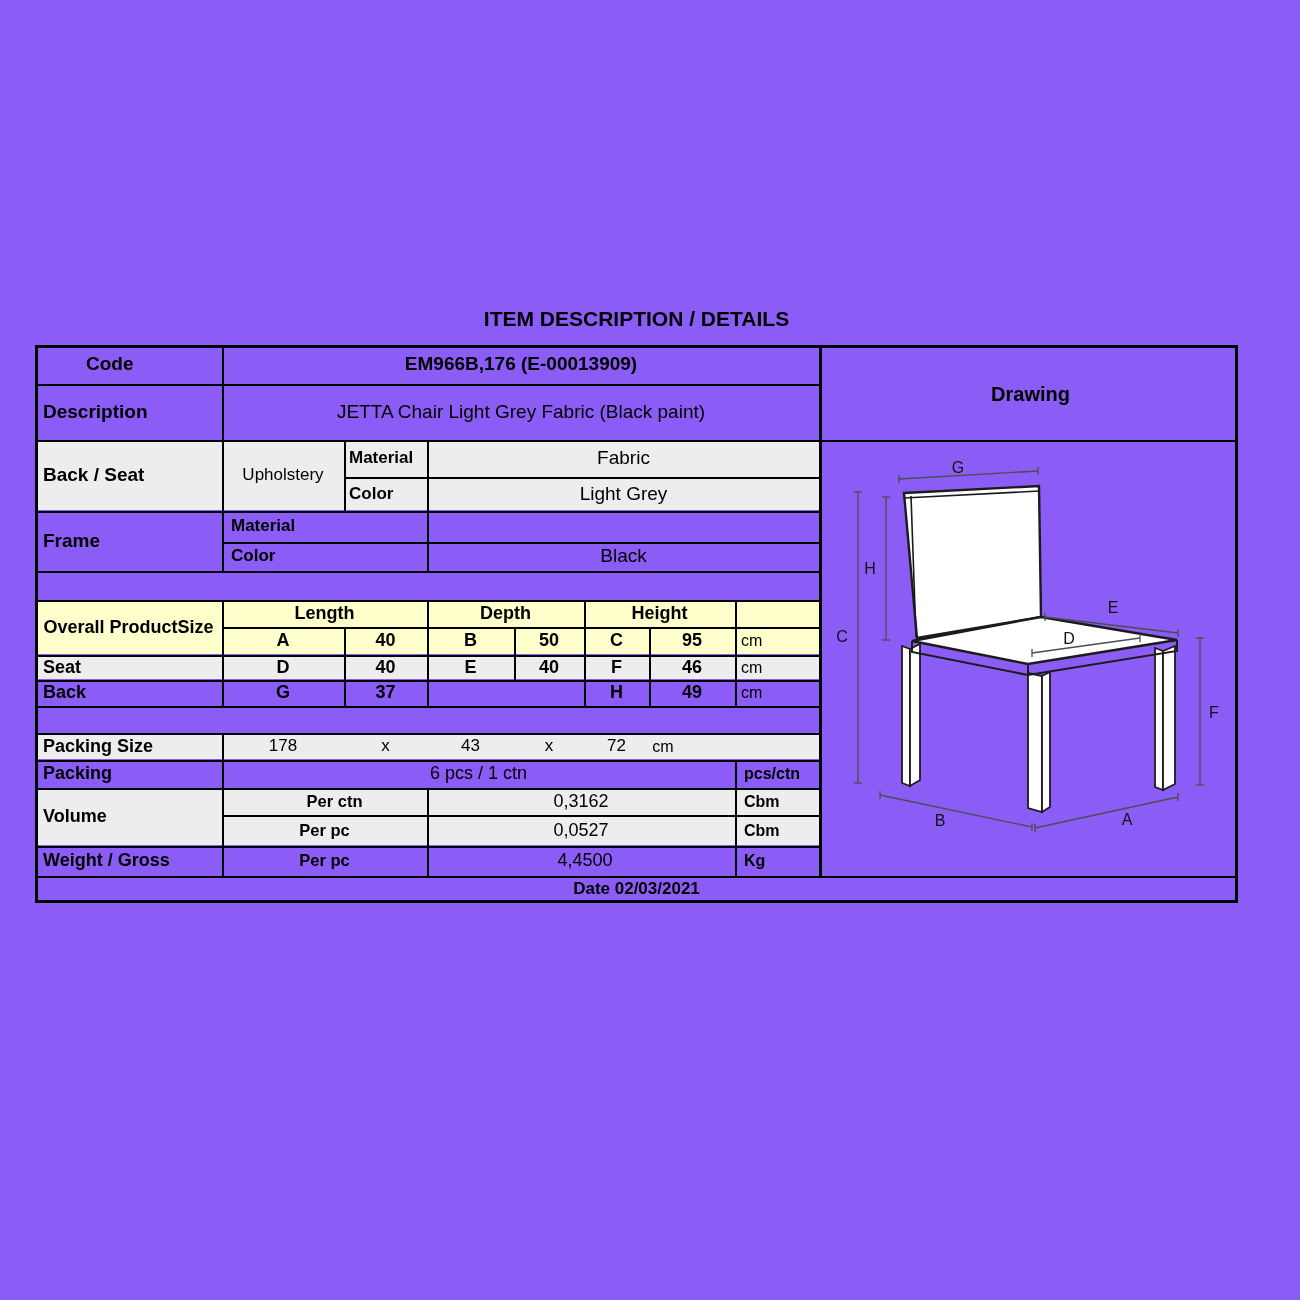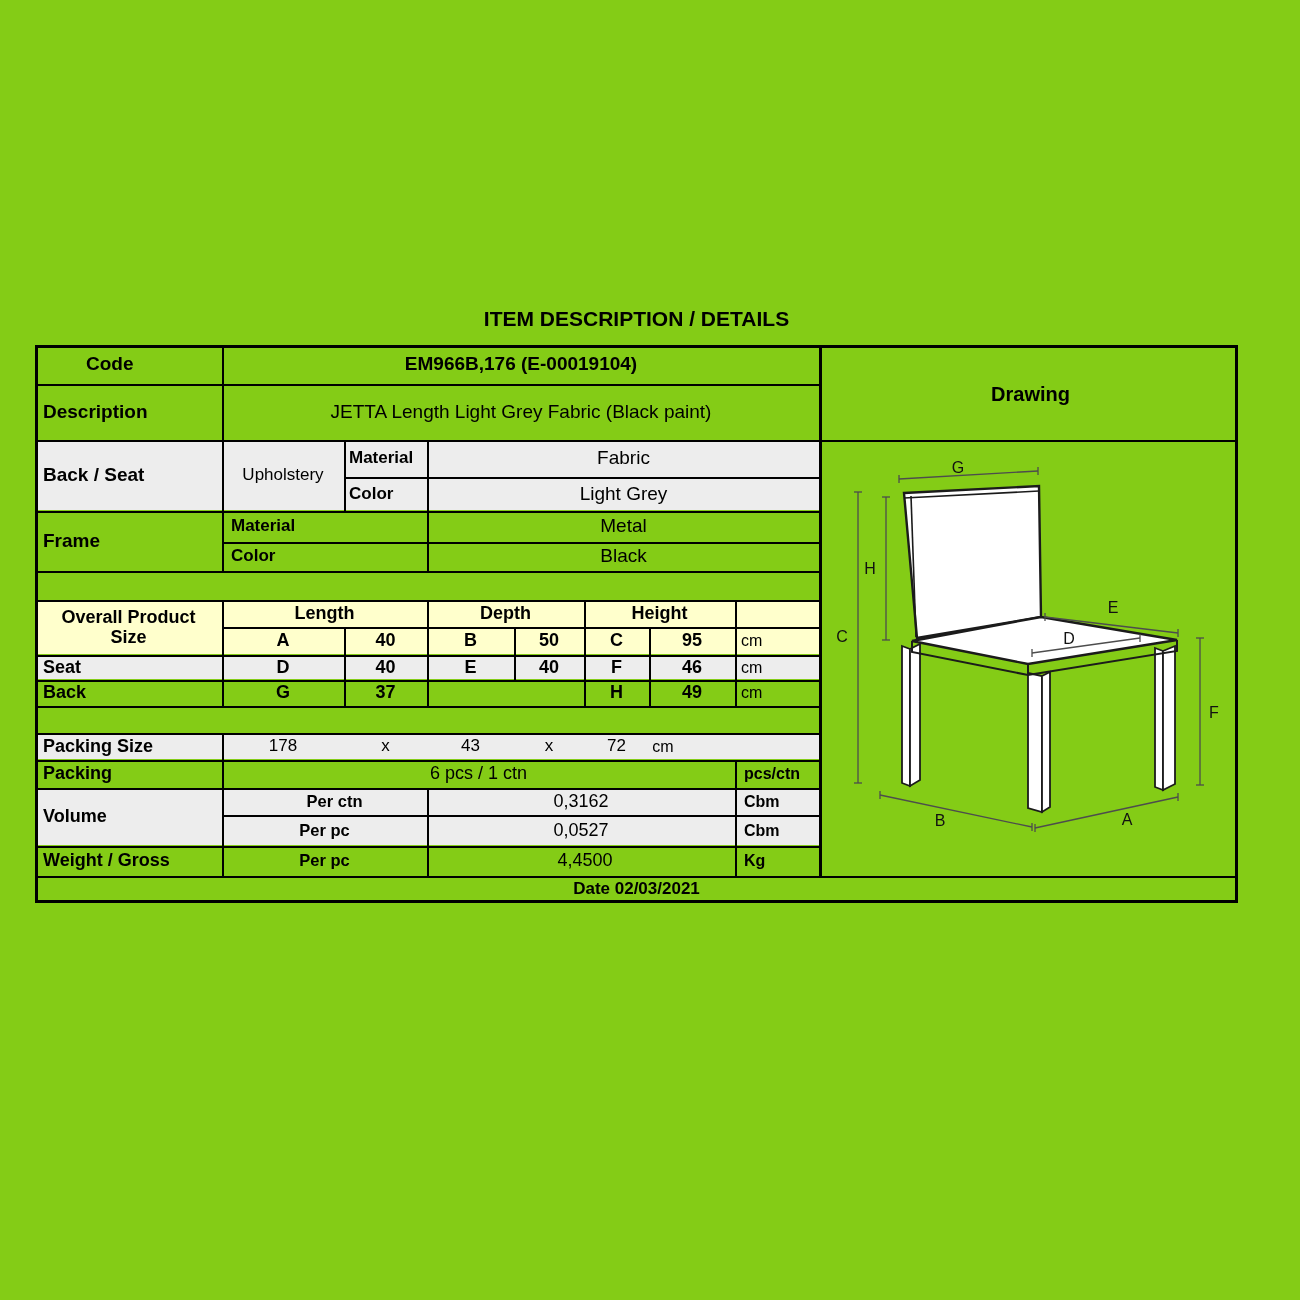--- a/index.html
+++ b/index.html
@@ -1,34 +1,34 @@
 <!DOCTYPE html>
 <html><head>
 <meta charset="utf-8">
 <style>
   html,body{margin:0;padding:0;background:#ffffff;}
   body{width:1300px;height:1300px;font-family:"Liberation Sans",sans-serif;color:#000;}
-  #page{position:relative;width:1300px;height:1300px;background:#84cc16;overflow:hidden;}
+  #page{position:relative;width:1300px;height:1300px;background:#8b5cf6;overflow:hidden;}
   .cell{position:absolute;display:flex;align-items:center;white-space:nowrap;box-sizing:border-box;line-height:1.08;}
   .c{justify-content:center;text-align:center;}
   .l{justify-content:flex-start;padding-left:5px;}
   .b{font-weight:bold;}
   .f21{font-size:21px;}
   .f20{font-size:20px;}
   .f19{font-size:19px;}
   .f18{font-size:18px;}
   .f17{font-size:17px;}
   .f165{font-size:16.5px;}
   .f16{font-size:16px;}
   .band{position:absolute;}
   .grey{background:#EDEDED;}
   .yellow{background:#FFFFCC;}
   svg{display:block;}
   .borders{position:absolute;left:0;top:0;}
-  .stack{flex-direction:column;justify-content:center;}
+  .stack{flex-direction:row;justify-content:center;}
 </style>
 </head>
 <body>
 
 <div id="page">
 
   <div class="cell c b f21" style="left:35px;top:303px;width:1203px;height:32px;">ITEM DESCRIPTION / DETAILS</div>
 
   <div class="band grey" style="left:37px;top:441px;width:782px;height:69px;"></div>
   <div class="band yellow" style="left:37px;top:601px;width:782px;height:53px;"></div>
@@ -74,35 +74,34 @@
         <line x1="584.5" y1="600" x2="584.5" y2="706"></line>
         <line x1="649.5" y1="627" x2="649.5" y2="706"></line>
         <line x1="735.5" y1="600" x2="735.5" y2="706"></line>
         <line x1="735.5" y1="760" x2="735.5" y2="876"></line>
         <line x1="820.5" y1="345" x2="820.5" y2="876" stroke-width="2.5"></line>
       </g>
     </g>
   </svg>
 
   <div class="cell l b f19" style="left:38px;top:345px;width:182px;height:39px;padding-left:48px;">Code</div>
-  <div class="cell c b f19" style="left:222px;top:345px;width:598px;height:39px;">EM966B,176 (E-00019104)</div>
+  <div class="cell c b f19" style="left:222px;top:345px;width:598px;height:39px;">EM966B,176 (E-00013909)</div>
 
   <div class="cell l b f19" style="left:38px;top:384px;width:182px;height:56px;">Description</div>
-  <div class="cell c f19" style="left:222px;top:384px;width:598px;height:56px;">JETTA Length Light Grey Fabric (Black paint)</div>
+  <div class="cell c f19" style="left:222px;top:384px;width:598px;height:56px;">JETTA Chair Light Grey Fabric (Black paint)</div>
 
   <div class="cell l b f19" style="left:38px;top:440px;width:182px;height:71px;">Back / Seat</div>
   <div class="cell c f17" style="left:222px;top:440px;width:122px;height:71px;">Upholstery</div>
   <div class="cell l b f17" style="left:344px;top:440px;width:83px;height:37px;">Material</div>
   <div class="cell c f19" style="left:427px;top:440px;width:393px;height:37px;">Fabric</div>
   <div class="cell l b f17" style="left:344px;top:477px;width:83px;height:34px;">Color</div>
   <div class="cell l b f19" style="left:38px;top:511px;width:182px;height:60px;">Frame</div>
 
   <div class="cell c f19" style="left:427px;top:477px;width:393px;height:34px;">Light Grey</div>
   <div class="cell l b f17" style="left:226px;top:511px;width:200px;height:31px;">Material</div>
-  <div class="cell c f19" style="left:427px;top:511px;width:393px;height:31px;">Metal</div>
   <div class="cell l b f17" style="left:226px;top:542px;width:200px;height:29px;">Color</div>
   <div class="cell c f19" style="left:427px;top:542px;width:393px;height:29px;">Black</div>
 
   <div class="cell c b f18 stack" style="left:35px;top:600px;width:187px;height:55px;">
     <div>Overall Product</div>
     <div>Size</div>
   </div>
   <div class="cell c b f18" style="left:222px;top:600px;width:205px;height:27px;">Length</div>
   <div class="cell c b f18" style="left:427px;top:600px;width:157px;height:27px;">Depth</div>
   <div class="cell c b f18" style="left:584px;top:600px;width:151px;height:27px;">Height</div>

